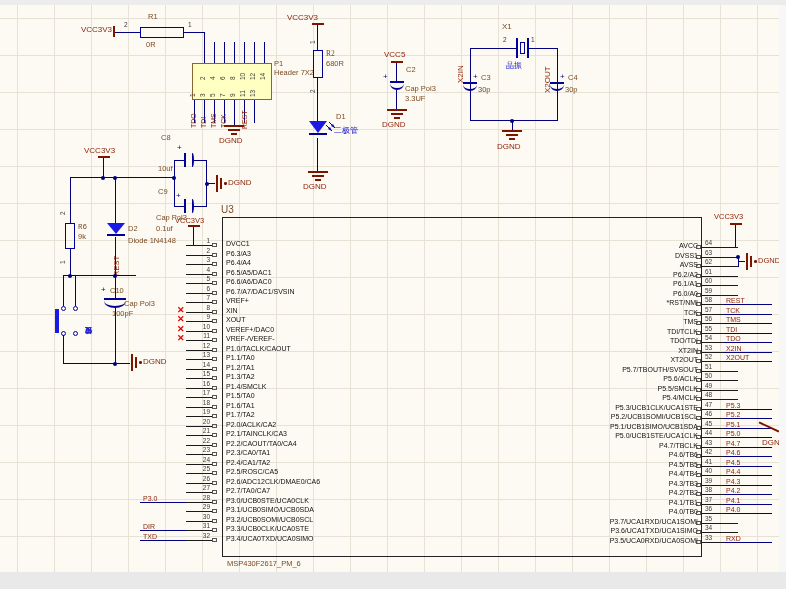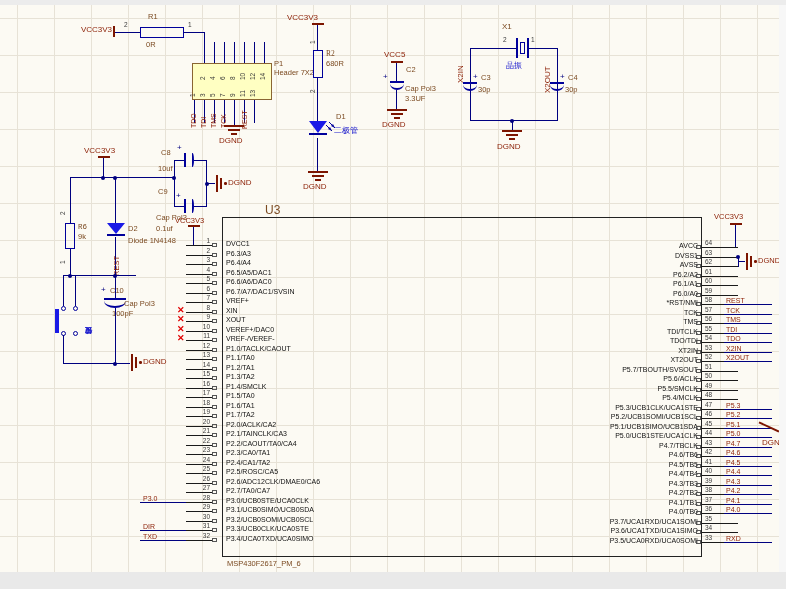--- a/index.html
+++ b/index.html
@@ -186,21 +186,21 @@
     <div class="w" style="left:70px;top:172px;width:105px;height:1px;"></div>
     <div class="dot" style="left:101px;top:170.5px;"></div>
     <div class="dot" style="left:113px;top:170.5px;"></div>
     <div class="dot" style="left:172px;top:170.5px;"></div>
     <div class="w" style="left:174px;top:155px;width:1px;height:47px;"></div>
     <div class="w" style="left:174px;top:155px;width:10px;height:1px;"></div>
     <div class="navytext" style="left:177px;top:139px;">+</div>
     <div class="plate" style="left:184px;top:148px;width:2px;height:14px;"></div>
     <div class="arcright" style="left:188px;top:148px;width:6px;height:14px;"></div>
     <div class="w" style="left:194px;top:155px;width:12px;height:1px;"></div>
-    <div class="brown" style="left:161px;top:144px;">C8</div>
+    <div class="brown" style="left:161px;top:129px;">C8</div>
     <div class="brown" style="left:158px;top:160px;">10uf</div>
     <div class="w" style="left:174px;top:201px;width:10px;height:1px;"></div>
     <div class="navytext" style="left:176px;top:187px;">+</div>
     <div class="plate" style="left:184px;top:194px;width:2px;height:14px;"></div>
     <div class="arcright" style="left:188px;top:194px;width:6px;height:14px;"></div>
     <div class="w" style="left:194px;top:201px;width:12px;height:1px;"></div>
     <div class="brown" style="left:158px;top:183px;">C9</div>
     <div class="brown" style="left:156px;top:209px;">Cap Pol3</div>
     <div class="brown" style="left:156px;top:220px;">0.1uf</div>
     <div class="w" style="left:206px;top:155px;width:1px;height:47px;"></div>
@@ -251,21 +251,21 @@
     <div class="brown" style="left:112px;top:305px;">100pF</div>
     <div class="w" style="left:115px;top:303px;width:1px;height:55px;"></div>
     <div class="dot" style="left:113px;top:356.5px;"></div>
     <div class="pw" style="left:131px;top:349px;width:2px;height:17px;"></div>
     <div class="pw" style="left:135px;top:352px;width:2px;height:11px;"></div>
     <div class="pw" style="left:139px;top:356px;width:2.5px;height:2.5px;border-radius:50%;"></div>
     <div class="maroon" style="left:143px;top:352px;">DGND</div>
   </div>
 
   <div>
-    <div class="brown" style="left:221px;top:201px;font-size:12px;margin-left:44px;">U3</div>
+    <div class="brown" style="left:221px;top:201px;font-size:10px;">U3</div>
     <div class="abs" style="left:222px;top:212px;width:480px;height:340px;border:1.3px solid #222;box-sizing:border-box;"></div>
     <div class="brown" style="left:227px;top:555px;font-size:7.5px;color:#7B4A21;">MSP430F2617_PM_6</div>
 
     <div class="maroon" style="left:175px;top:211px;font-size:7.5px;">VCC3V3</div>
     <div class="pw" style="left:188px;top:220px;width:12px;height:2px;"></div>
     <div class="w" style="left:193px;top:222px;width:1px;height:18px;"></div>
 
     <div class="lrows">
 
         <div class="pinrow">

